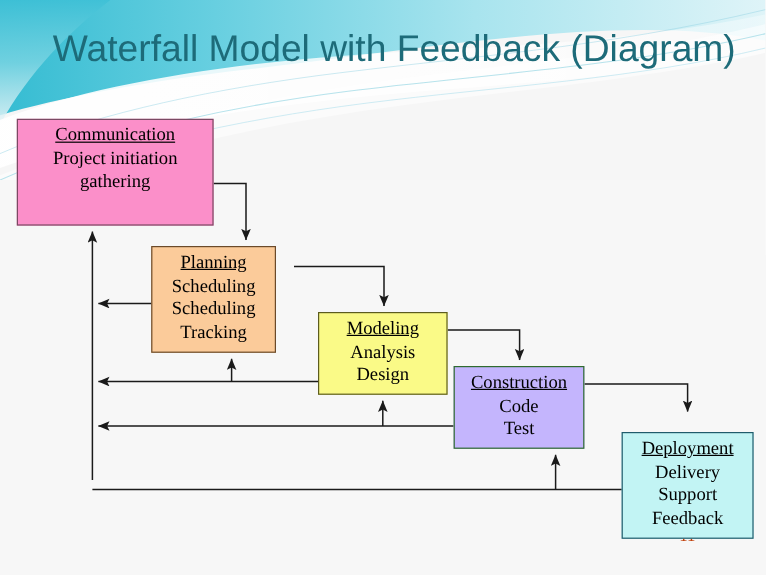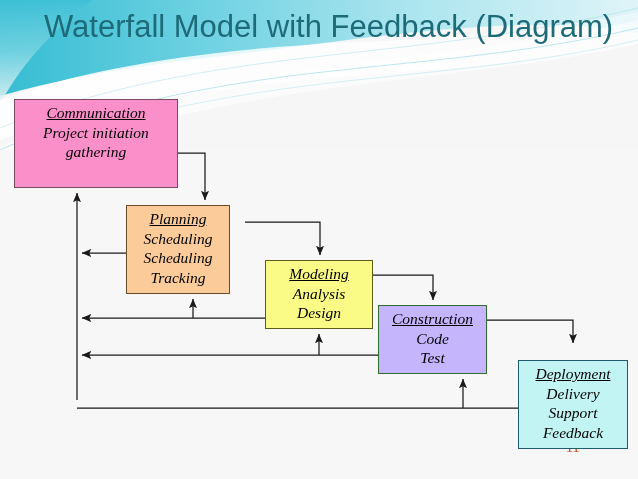--- a/index.html
+++ b/index.html
@@ -28,38 +28,37 @@
     left: 0;
     top: 0;
     width: 638px;
     height: 479px;
   }
 
   
   #title {
     position: absolute;
     left: 44px;
-    top: 6px;
+    top: 20px;
     width: 570px;
     font-family: "Liberation Sans", sans-serif;
     font-size: 31px;
     line-height: 41px;
     color: #1d6b79;
     letter-spacing: 0px;
     white-space: pre-line;
   }
 
   
   #diagram {
     position: absolute;
     left: 0;
     top: 0;
     width: 638px;
     height: 479px;
-    font-style: italic;
   }
   .conn-svg {
     position: absolute;
     left: 0;
     top: 0;
     width: 638px;
     height: 479px;
     pointer-events: none;
   }
 

